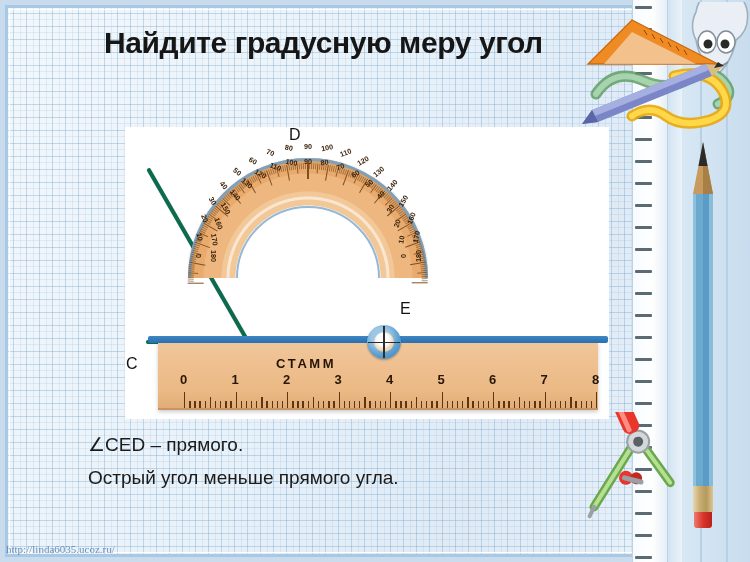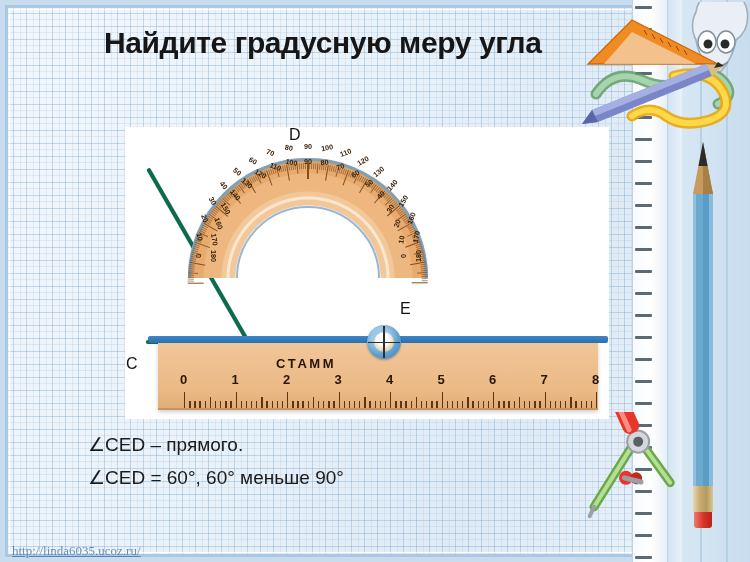--- a/index.html
+++ b/index.html
@@ -49,23 +49,23 @@
   .subtitle{
     position:absolute;left:104px;top:76px;width:400px;text-align:center;
     font-size:15px;color:#232323;
   }
 
   
   .btext{position:absolute;left:88px;top:428px;width:480px;color:#1b1b1b;}
   .btext div{font-size:19px;line-height:33px;white-space:nowrap;}
 
   .watermark{
-    position:absolute;left:12px;top:543px;font-size:13px;color:#3e6fa4;
+    position:absolute;left:6px;top:543px;font-size:11px;color:#3e6fa4;
     opacity:.75;font-family:"Liberation Serif",serif;
-    text-decoration:underline;white-space:nowrap;
+    white-space:nowrap;
   }
 
   
   .protractor{position:absolute;left:188px;top:158px;width:240px;height:195px;}
   .p-body{
     position:absolute;left:0;top:0;width:240px;height:240px;border-radius:120px;
     background:
       radial-gradient(circle at 120px 120px, rgba(255,255,255,0) 0 78px, rgba(255,255,255,.55) 79px 81px, rgba(0,0,0,0) 82px),
       radial-gradient(circle at 120px 120px,#ffffff 0 72px, #f3c899 73px 86px, #edb77f 87px 104px, #e8ab6d 105px 115px, #dfa165 116px 120px);
     clip-path:inset(0 0 120px 0);
@@ -245,21 +245,21 @@
         </g>
         <g transform="translate(40,62)">
           <circle cx="6" cy="6" r="7" fill="#e8362c"></circle>
           <circle cx="16" cy="4" r="6" fill="#c22a20"></circle>
           <rect x="2" y="4" width="22" height="5" rx="2.5" fill="#9aa0a6"></rect>
         </g>
       </g>
     </svg>
   </div>
 
-  <div class="title">Найдите градусную меру угла</div>
+  <div class="title">Найдите градусную меру угол</div>
 
   <div class="panel"></div>
 
   <div class="ray ray-d"></div>
   <div class="ray ray-h"></div>
 
   <div class="protractor">
     <div class="p-body"></div>
     <div class="p-rim"></div>
     <div class="p-inner-rim"></div>
@@ -588,17 +588,17 @@
   <div class="pivot-inner"></div>
   <div class="pivot-cross-h"></div>
   <div class="pivot-cross-v"></div>
 
   <div class="plabel" style="left:289px;top:126px">D</div>
   <div class="plabel" style="left:400px;top:300px">E</div>
   <div class="plabel" style="left:126px;top:355px">C</div>
 
   <div class="btext">
     <div>∠CED – прямого.</div>
-    <div>∠CED = 60°,  60° меньше 90°</div>
+    <div>Острый угол меньше прямого угла.</div>
   </div>
 
   <div class="watermark">http://linda6035.ucoz.ru/</div>
 </div>
 
 </body></html>

